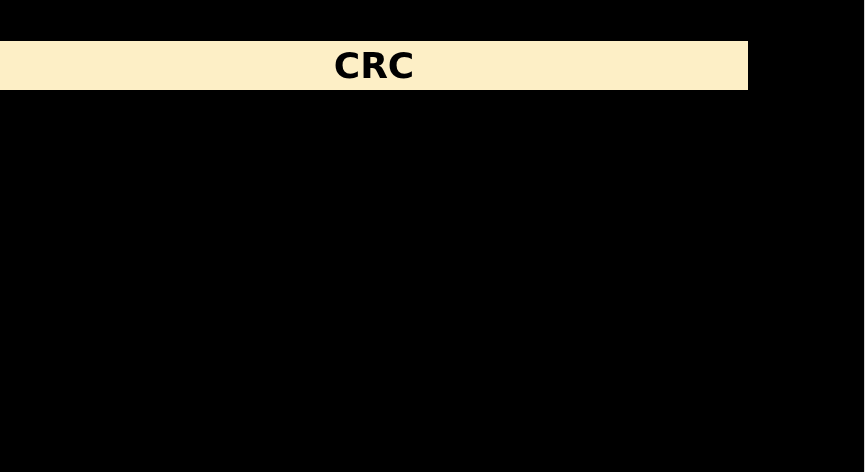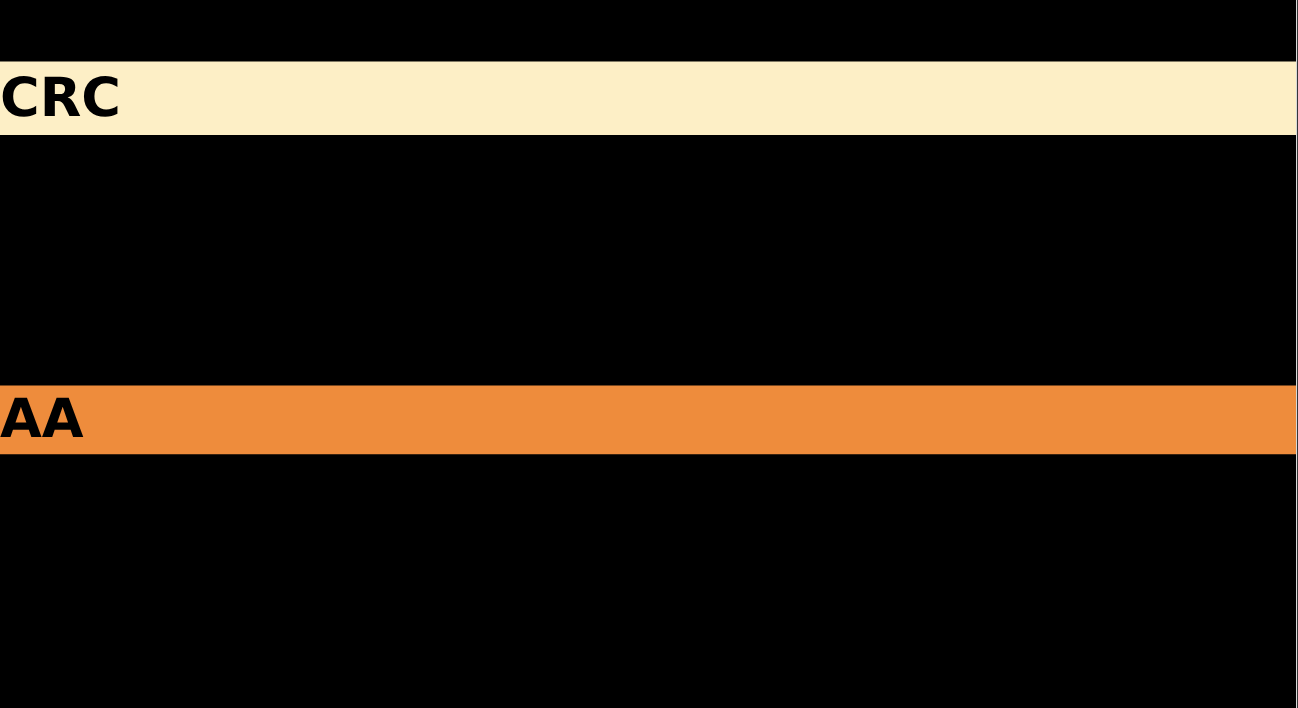--- a/index.html
+++ b/index.html
@@ -15,24 +15,24 @@
     width: 865px;
     height: 472px;
     background: #000000;
     overflow: hidden;
     box-sizing: border-box;
     border-right: 1px solid #d9d9d9;
   }
   .bar {
     position: absolute;
     left: 0;
-    width: 865px;
+    width: 748px;
     display: flex;
     align-items: center;
-    justify-content: flex-start;
+    justify-content: center;
     box-sizing: border-box;
   }
   .bar-label {
     font-family: "DejaVu Sans", sans-serif;
     font-weight: bold;
     font-size: 36px;
     line-height: 1;
     color: #000000;
     letter-spacing: 0px;
     white-space: nowrap;
@@ -64,19 +64,16 @@
 <div id="canvas">
 
   <div class="spacer" id="spacer-top"></div>
 
   <div class="bar" id="bar-crc">
     <span class="bar-label">CRC</span>
   </div>
 
   <div class="spacer" id="spacer-middle"></div>
 
-  <div class="bar" id="bar-aa">
-    <span class="bar-label">AA</span>
-  </div>
 
   <div class="spacer" id="spacer-bottom"></div>
 
 </div>
 
 </body></html>

